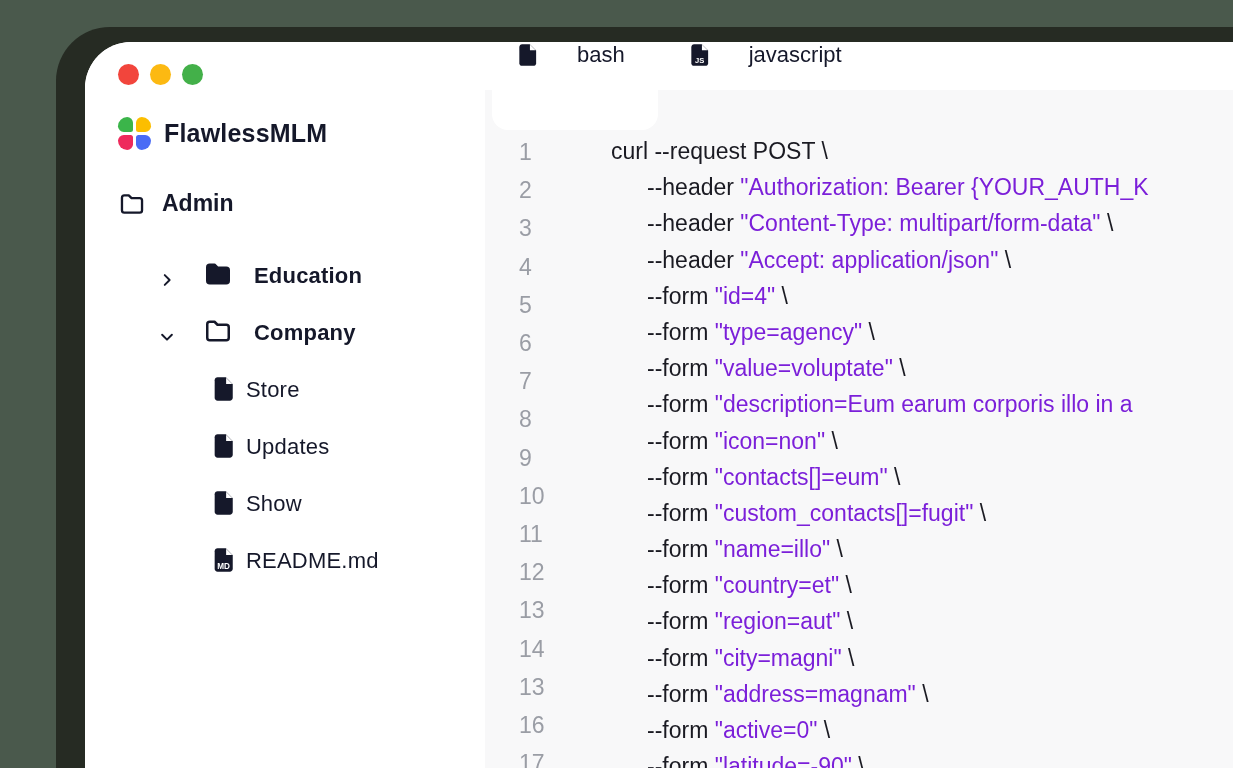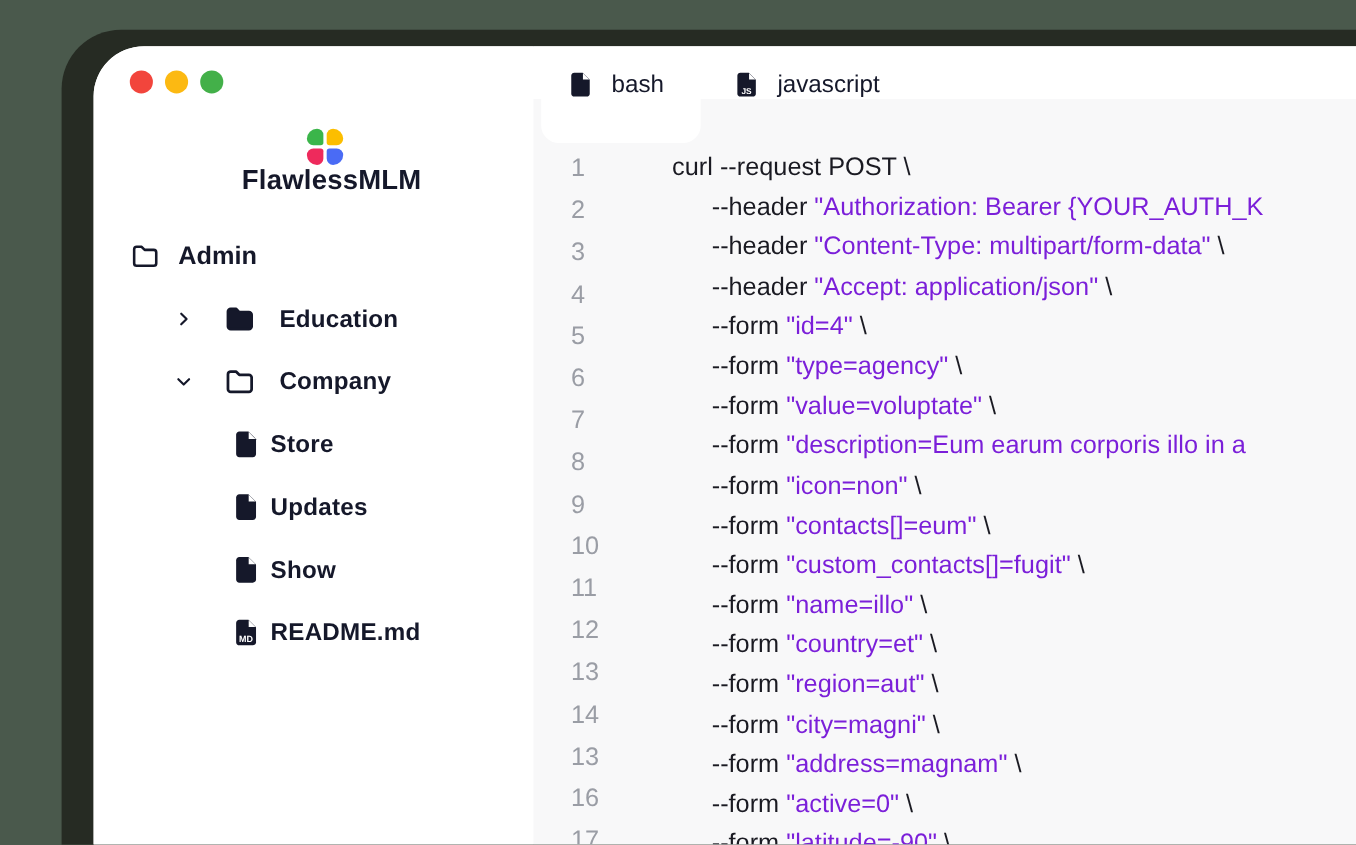--- a/index.html
+++ b/index.html
@@ -8,48 +8,48 @@
   .band{position:absolute;left:56px;top:27px;width:1500px;height:900px;
         background:#262b23;border-radius:54px 0 0 0;}
   .window{position:absolute;left:85px;top:42px;width:1148px;height:726px;
           background:#ffffff;border-radius:46px 0 0 0;display:flex;overflow:hidden;}
 
   
   .sidebar{width:400px;flex:none;background:#fff;box-sizing:border-box;
            padding:22px 0 0 33px;}
   .traffic{display:flex;gap:11px;}
   .dot{width:21px;height:21px;border-radius:50%;}
-  .logo-row{margin-top:32px;display:flex;align-items:center;flex-direction:column;}
+  .logo-row{margin-top:32px;display:flex;align-items:center;}
   .logo-mark{width:33px;height:33px;display:grid;grid-template-columns:1fr 1fr;
              grid-template-rows:1fr 1fr;gap:3px;margin-right:13px;flex:none;}
   .petal{width:100%;height:100%;}
   .petal.p0{border-radius:11px 7px 3px 7px;}
   .petal.p1{border-radius:7px 11px 7px 3px;}
   .petal.p2{border-radius:7px 3px 7px 11px;}
   .petal.p3{border-radius:3px 7px 11px 7px;}
   .logo-text{font-size:25px;font-weight:700;color:#15182a;letter-spacing:.2px;}
   .admin-row{margin-top:40px;display:flex;align-items:flex-start;}
   .admin-row .icon{width:28px;height:28px;margin-right:16px;flex:none;}
   .admin-row .lbl{font-size:23px;font-weight:700;color:#15182a;}
   .tree{margin-top:14px;}
-  .row{height:57px;display:flex;align-items:center;cursor:pointer;}
+  .row{height:57px;display:flex;align-items:flex-end;cursor:pointer;}
   .row.folder{padding-left:40px;}
   .row .chev{width:18px;height:18px;margin-right:27px;flex:none;}
   .row .fold{width:30px;height:30px;margin-right:21px;flex:none;}
   .row.file{padding-left:92px;}
   .row .ficon{width:28px;height:28px;margin-right:8px;flex:none;}
-  .row .lbl{font-size:22px;font-weight:700;color:#15182a;letter-spacing:.2px;}
+  .row .lbl{font-size:22px;font-weight:400;color:#15182a;letter-spacing:.2px;}
   .row.folder .lbl{font-weight:600;}
 
   
   .panel{flex:1;min-width:0;display:flex;flex-direction:column;}
   .tabbar{height:48px;flex:none;background:#fff;display:flex;align-items:flex-end;
           padding-left:14px;position:relative;z-index:2;}
-  .tab{display:flex;align-items:flex-end;height:48px;padding:0 16px;position:relative;
-       cursor:pointer;}
+  .tab{display:flex;align-items:flex-start;height:48px;padding:0 16px;position:relative;
+       cursor:pointer;gap:21px;}
   .tab + .tab{margin-left:30px;}
   .tab .ticon{width:26px;height:26px;margin-right:15px;flex:none;}
   .tab .tlbl{font-size:22px;font-weight:500;color:#15182a;}
   .tab.active::after{content:"";position:absolute;top:100%;left:-7px;right:-17px;
        height:40px;background:#fff;border-radius:0 0 16px 16px;}
   .code-area{flex:1;min-width:0;background:#f8f8f9;position:relative;z-index:1;
        display:flex;padding:43px 0 0 34px;overflow:hidden;box-sizing:border-box;}
   .linenos{width:92px;flex:none;font-size:23px;line-height:38.2px;color:#9a9da5;}
   .codecol{flex:1;min-width:0;font-size:23px;line-height:36.2px;color:#1a1a22;
        white-space:pre;overflow:hidden;}

